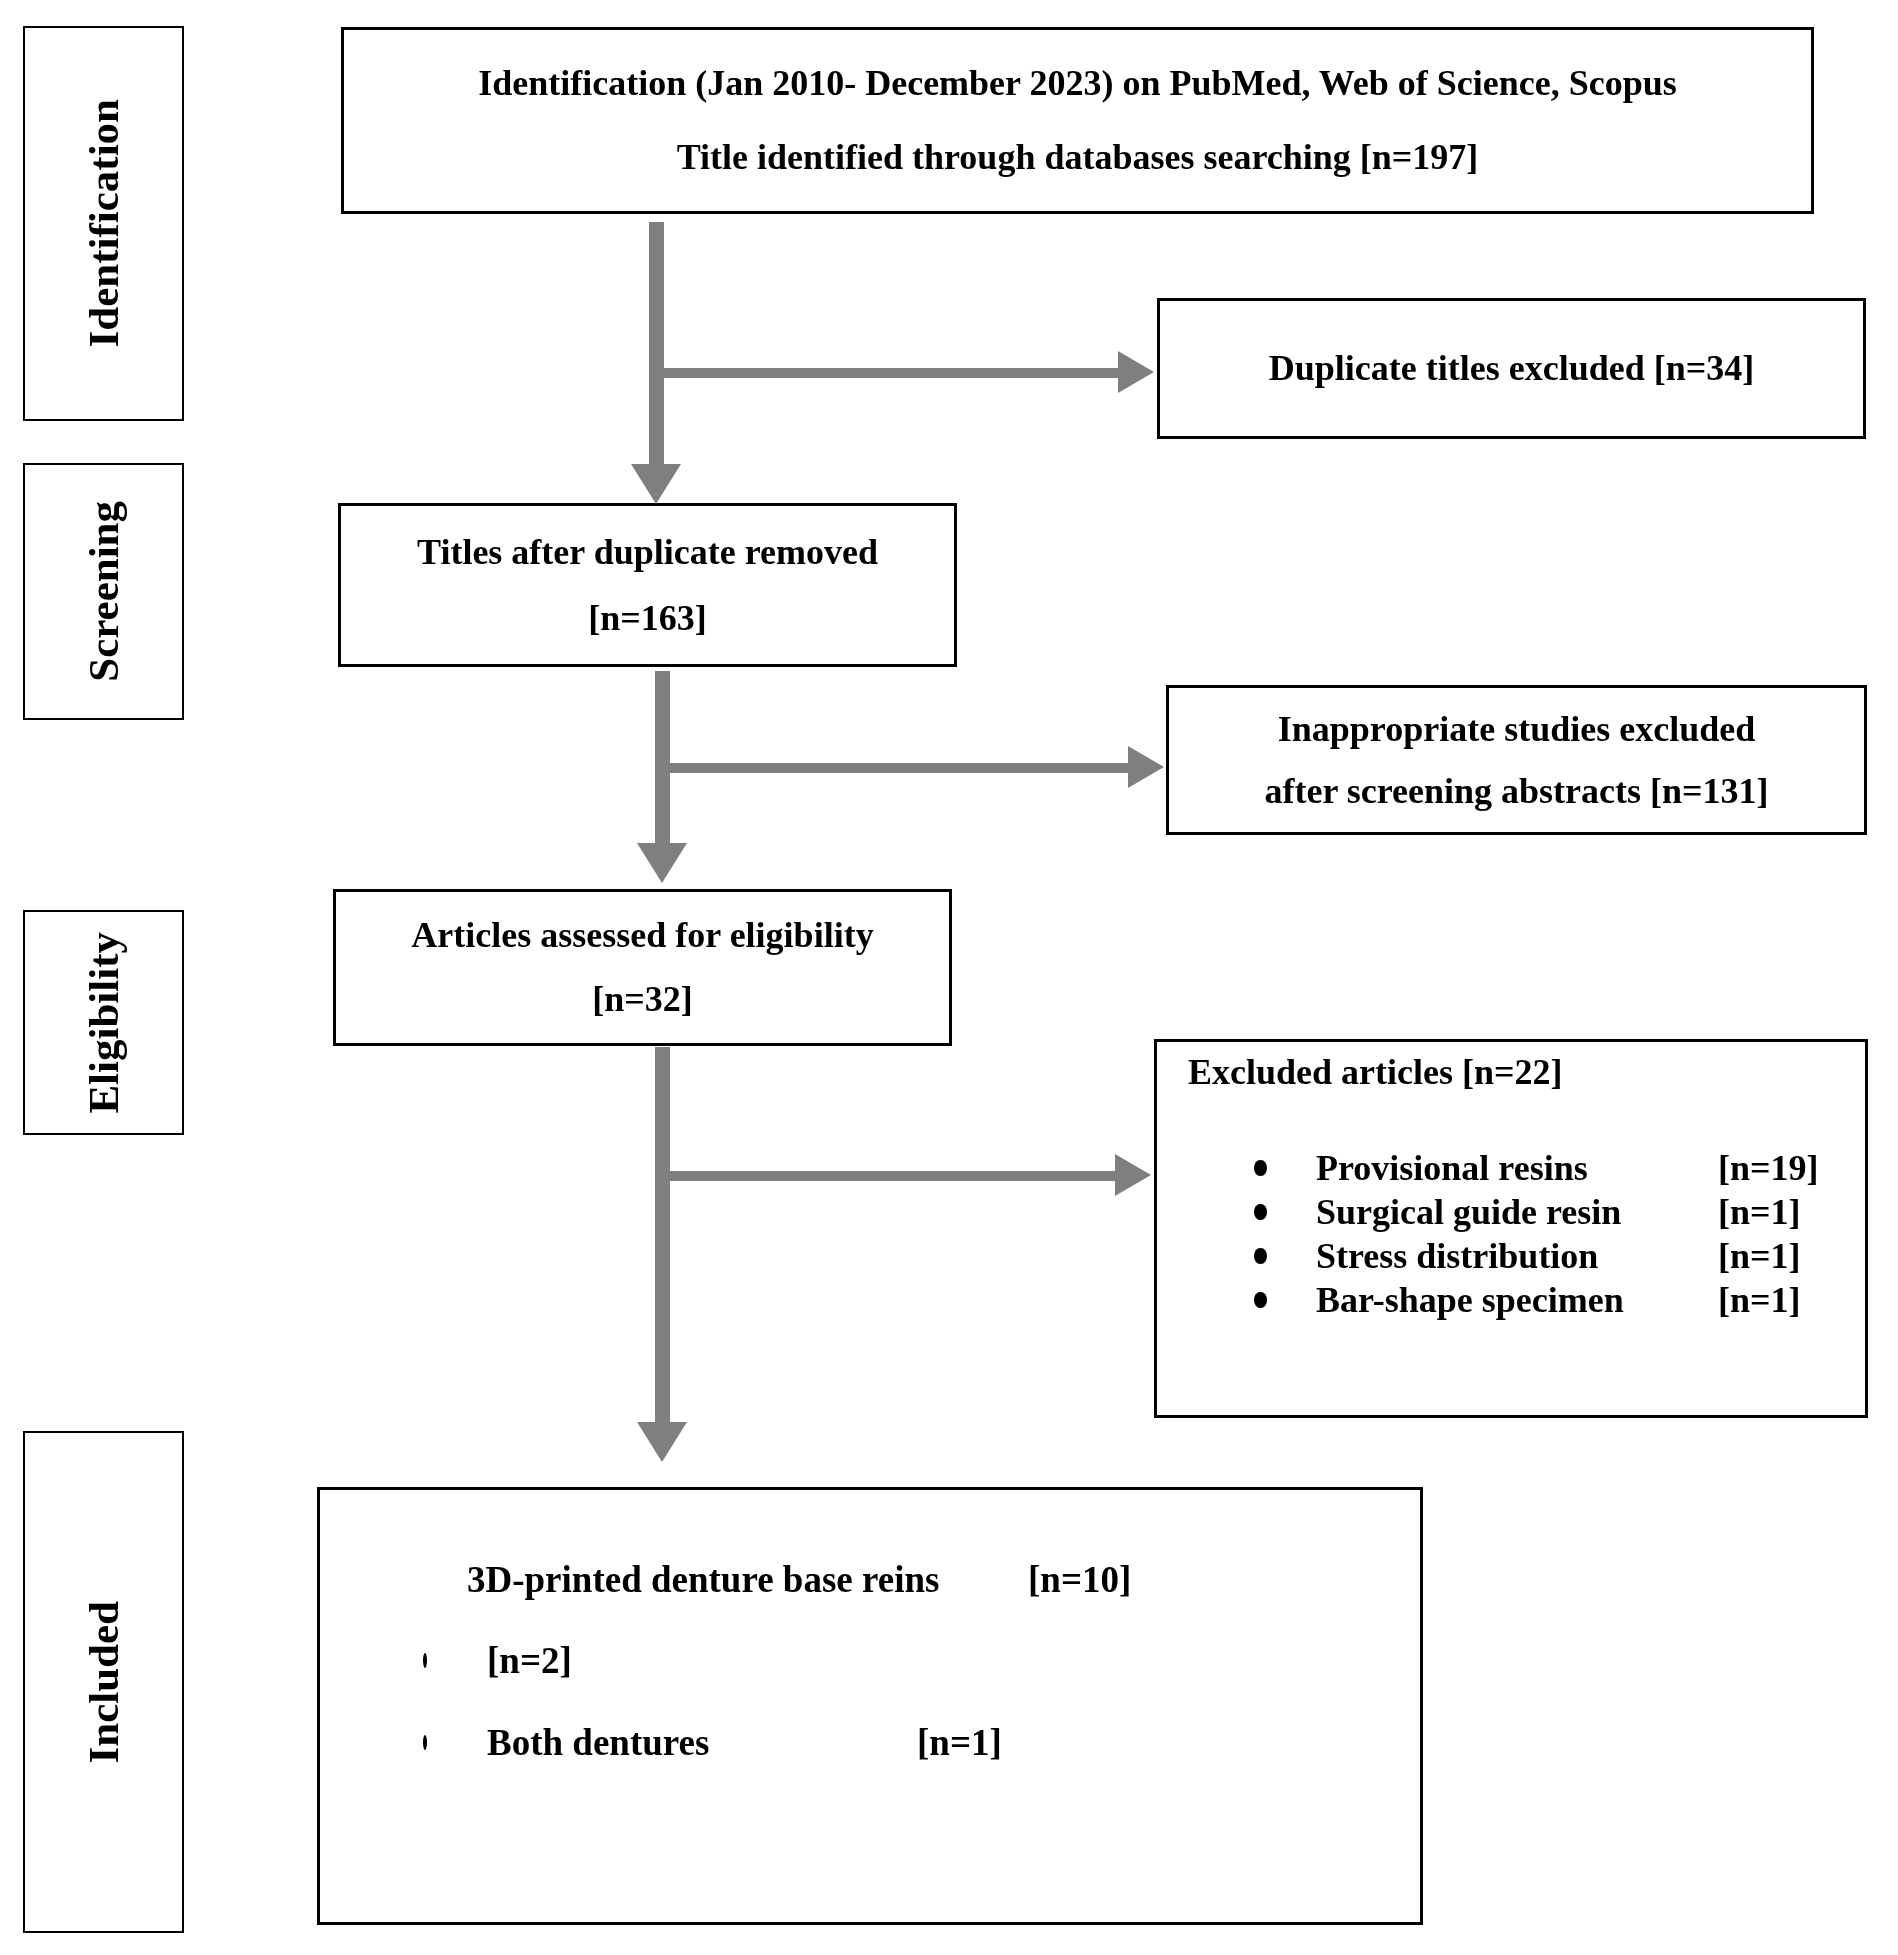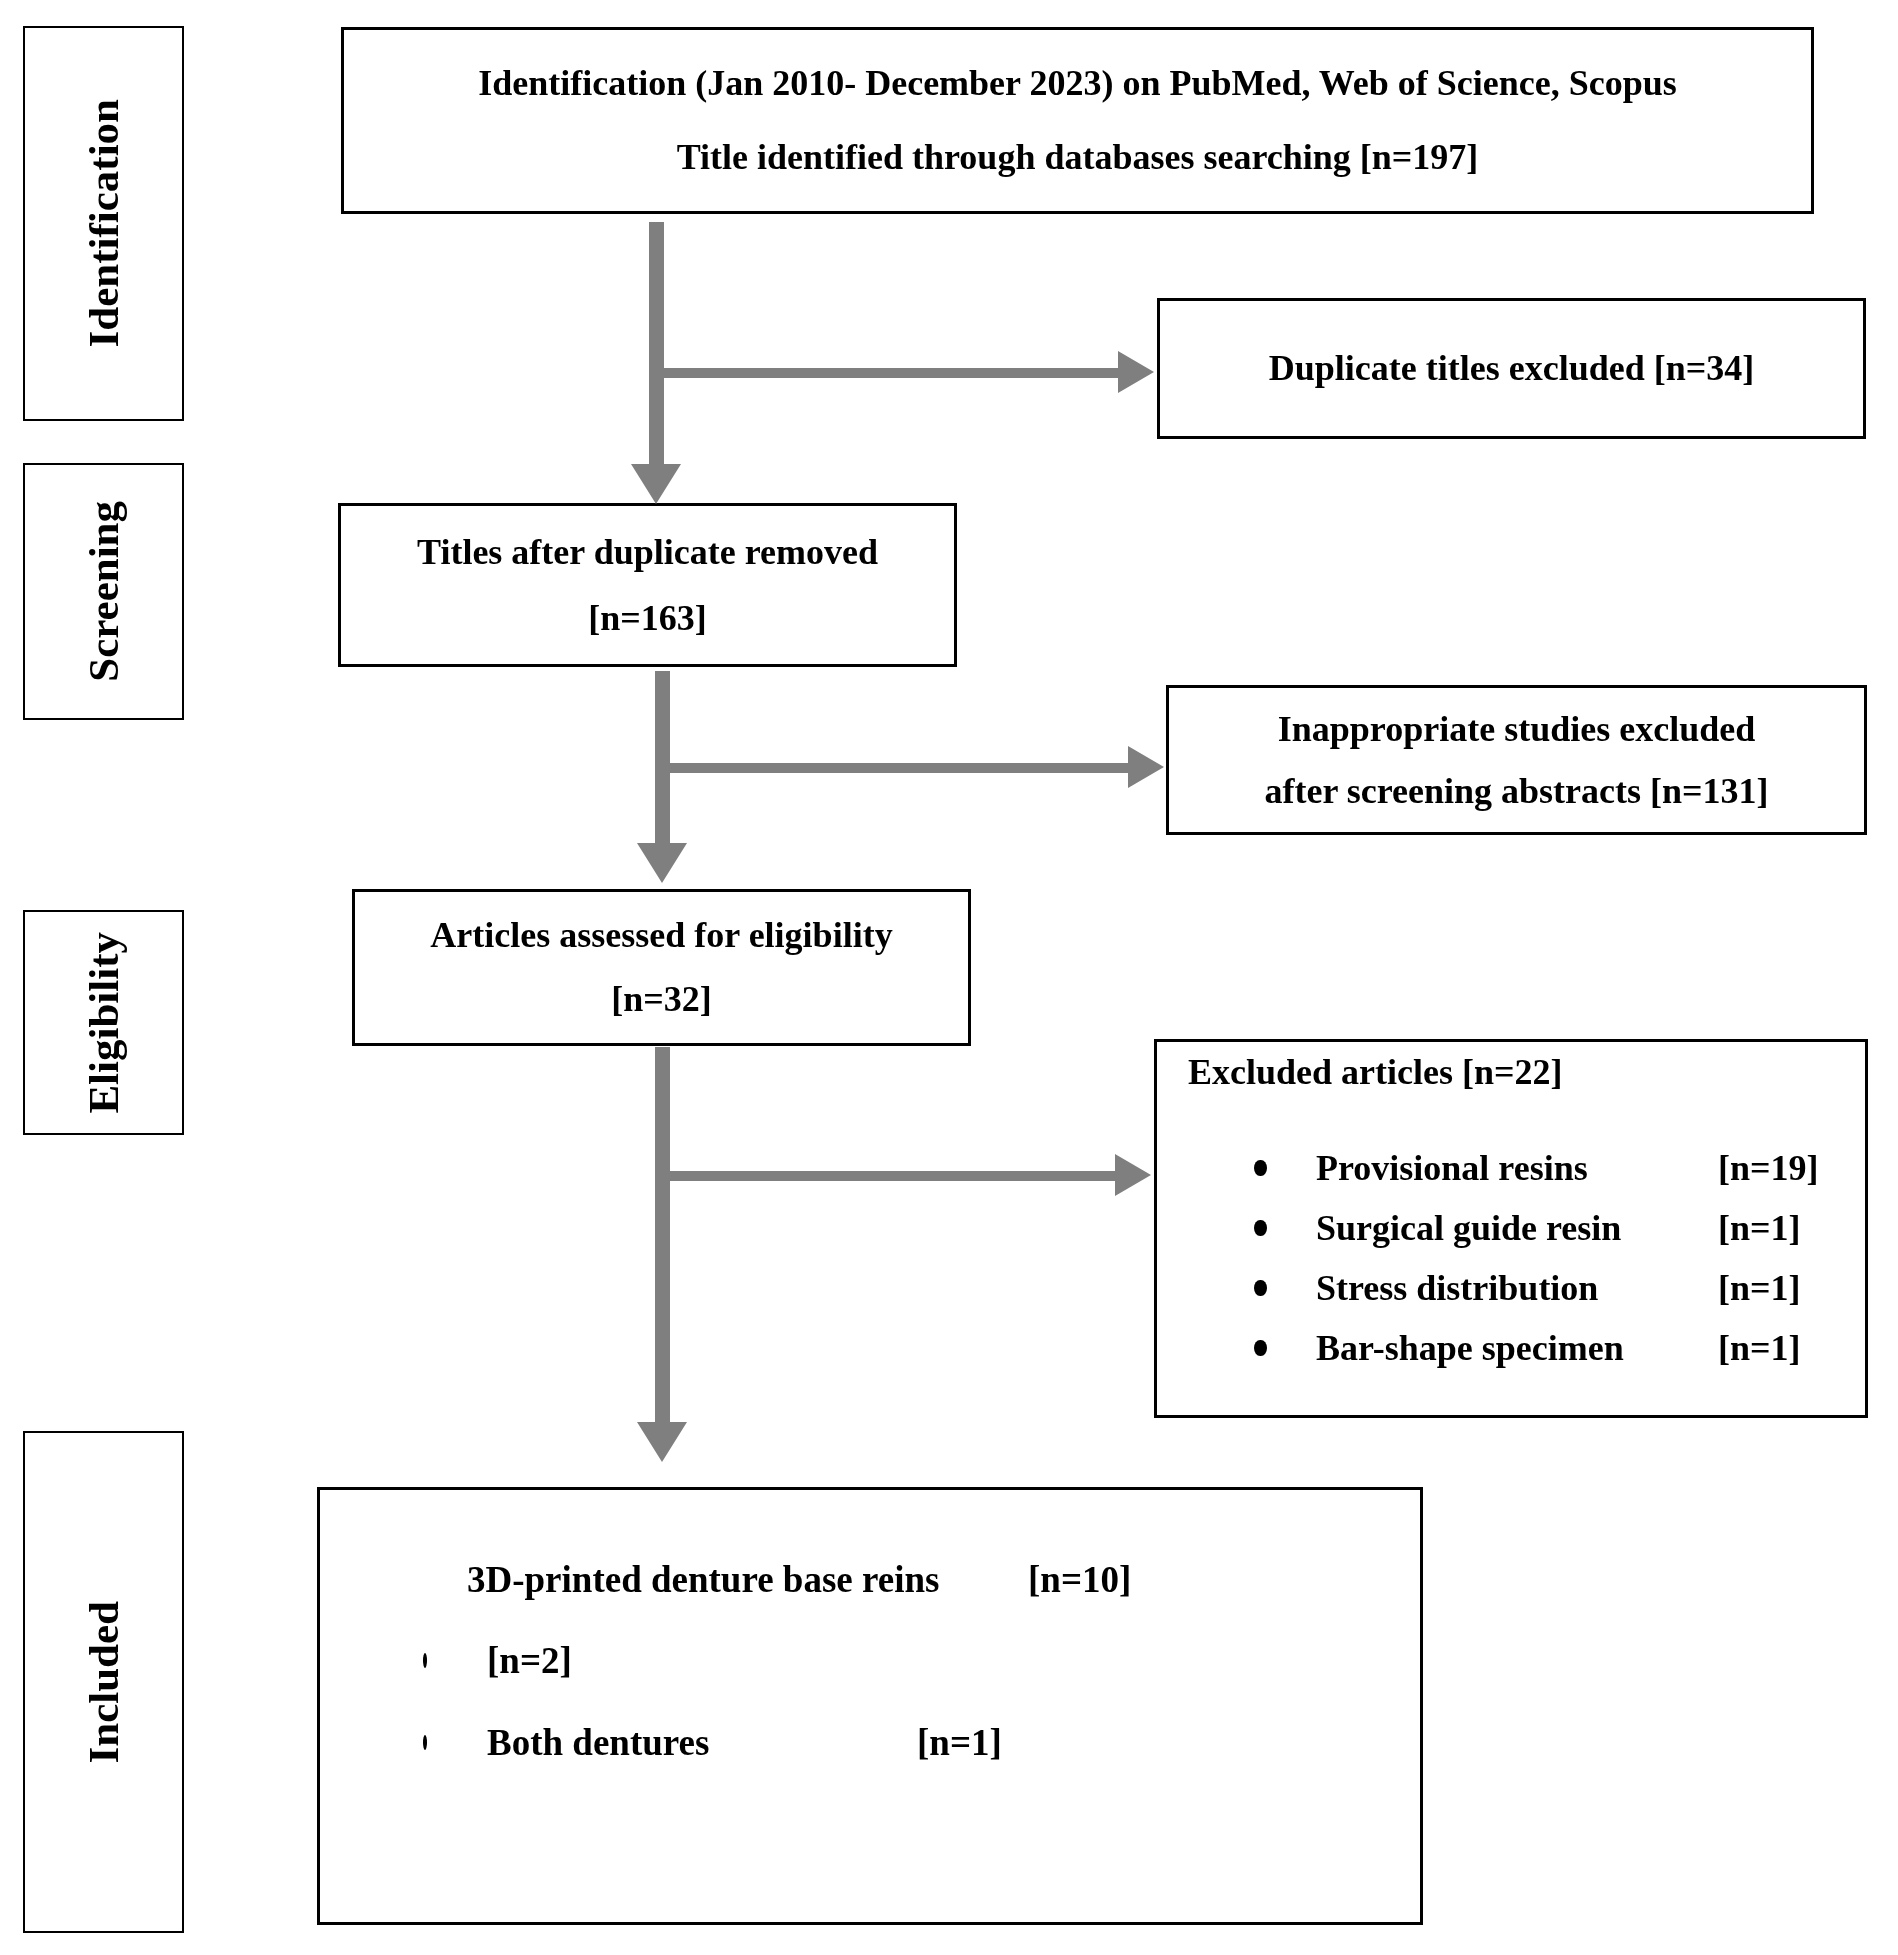--- a/index.html
+++ b/index.html
@@ -57,34 +57,34 @@
     height: 100%;
     padding: 0 19px;
     box-sizing: border-box;
   }
   .bline { font-size: 36px; line-height: 1.12; }
 
   #box-identification { left: 341px;  top: 27px;   width: 1473px; height: 187px; }
   #box-duplicates     { left: 1157px; top: 298px;  width: 709px; height: 141px; }
   #box-titles         { left: 338px;  top: 503px;  width: 619px;  height: 164px; }
   #box-inappropriate  { left: 1166px; top: 685px; width: 701px; height: 150px; }
-  #box-articles       { left: 352px;  top: 889px; width: 619px;  height: 157px; }
+  #box-articles       { left: 333px;  top: 889px; width: 619px;  height: 157px; }
   #box-excluded       { left: 1154px; top: 1039px; width: 714px; height: 379px; }
   #box-included       { left: 317px;  top: 1487px; width: 1106px; height: 438px; }
 
   
   .ex-header {
     margin: 9px 0 0 31px;
     font-size: 36px;
   }
   .ex-items {
     margin-top: 54px;
     display: flex;
     flex-direction: column;
-    gap: 23px;
+    gap: 7px;
   }
   .ex-row {
     display: grid;
     grid-template-columns: 159px 402px auto;
     align-items: center;
     height: 37px;
   }
   .ex-row .dotwrap { display: flex; align-items: center; }
   .dot {
     width: 12.7px;

